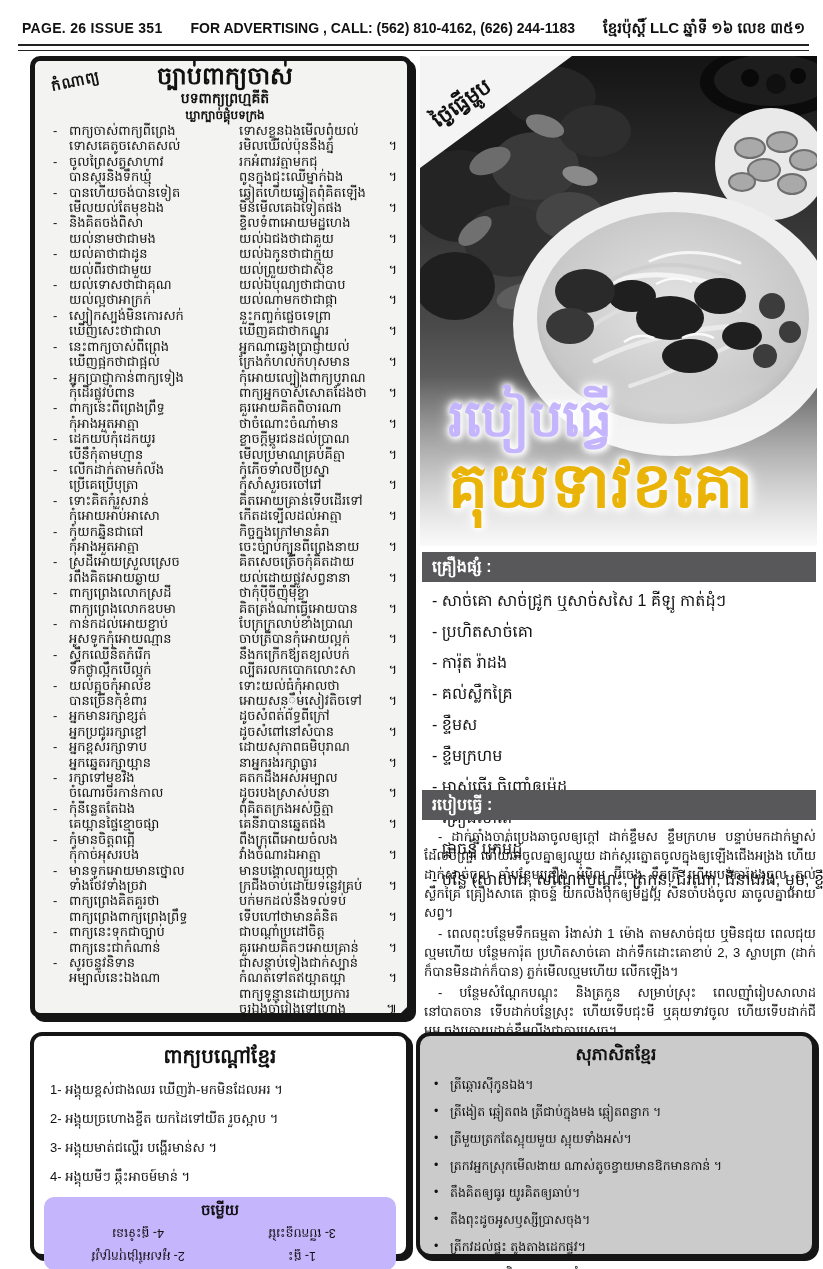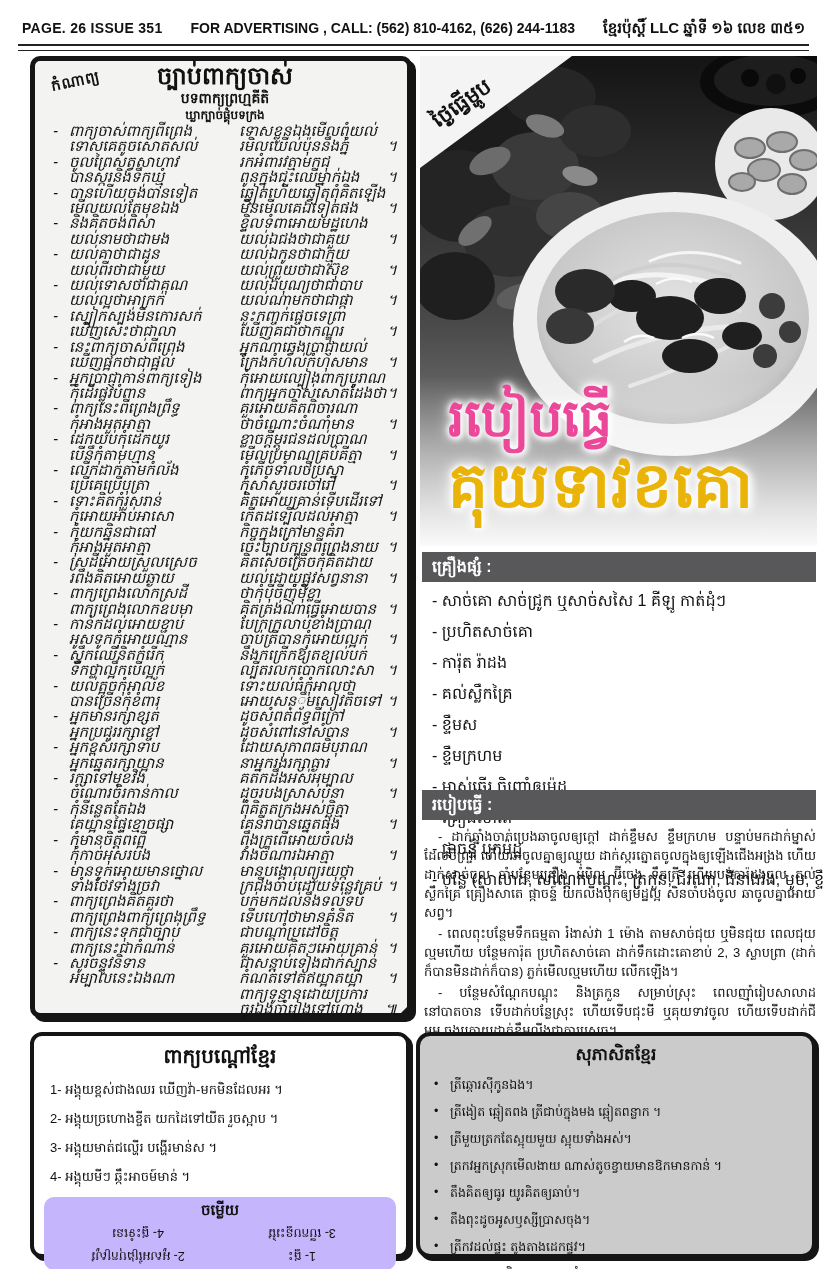--- a/index.html
+++ b/index.html
@@ -19,37 +19,37 @@
   .poem-box{position:absolute;left:30px;top:56px;width:382px;height:962px;
             background:#f3f3f2;border:5px solid #151515;border-radius:10px;
             box-shadow:4px 4px 0 #151515;box-sizing:border-box;}
   .poem-corner{position:absolute;top:10px;left:16px;transform:rotate(-12deg);
                font-weight:bold;font-size:15px;letter-spacing:1px;}
   .poem-head{position:absolute;top:2px;left:60px;width:260px;text-align:center;}
   .poem-title{font-size:24px;font-weight:bold;line-height:26px;}
   .poem-sub1{font-size:14px;font-weight:bold;line-height:18px;}
   .poem-sub2{font-size:12px;font-weight:bold;line-height:16px;}
   .poem-cols{position:absolute;top:62px;left:12px;right:8px;bottom:6px;display:flex;}
-  .poem-col{font-size:15px;line-height:15.4px;font-style:italic;}
+  .poem-col{font-size:13px;line-height:15.4px;}
   .poem-col.left{width:54%;}
   .poem-col.right{width:46%;}
   .pl1{padding-left:22px;position:relative;white-space:nowrap;}
   .poem-col.left .pl1::before{content:"-";position:absolute;left:6px;}
   .pl2{padding-left:22px;white-space:nowrap;}
   .poem-col.right .pl1{padding-left:2px;}
   .poem-col.right .pl2{padding-left:2px;display:flex;}
   .poem-col.right .mark{margin-left:auto;padding-right:2px;}
   .curl{position:absolute;right:-5px;bottom:-5px;width:0;height:0;
         border-left:16px solid transparent;border-bottom:16px solid #151515;}
 
   
   .photo{position:absolute;left:420px;top:56px;width:397px;height:490px;background:#222;}
   .photo svg{display:block;}
   .recipe-title{position:absolute;left:28px;top:336px;width:360px;line-height:1;}
-  .recipe-title .t1{font-size:52px;font-weight:bold;color:#ec4899;
+  .recipe-title .t1{font-size:52px;font-weight:bold;color:#c4b5fd;
        text-shadow:0 0 6px #fff,0 0 10px #fff,0 0 16px #fff,2px 2px 6px #fff;}
   .recipe-title .t2{font-size:63px;font-weight:bold;color:#eab308;margin-top:10px;
        letter-spacing:1px;
        text-shadow:0 0 6px #fff,0 0 12px #fff,0 0 18px #fff,2px 2px 8px #fff;}
 
   
   .sec-bar{position:absolute;left:422px;width:394px;height:30px;background:#58585a;
            color:#fff;font-weight:bold;font-size:16px;line-height:30px;
            padding-left:10px;box-sizing:border-box;}
   .bar-ing{top:552px;}

